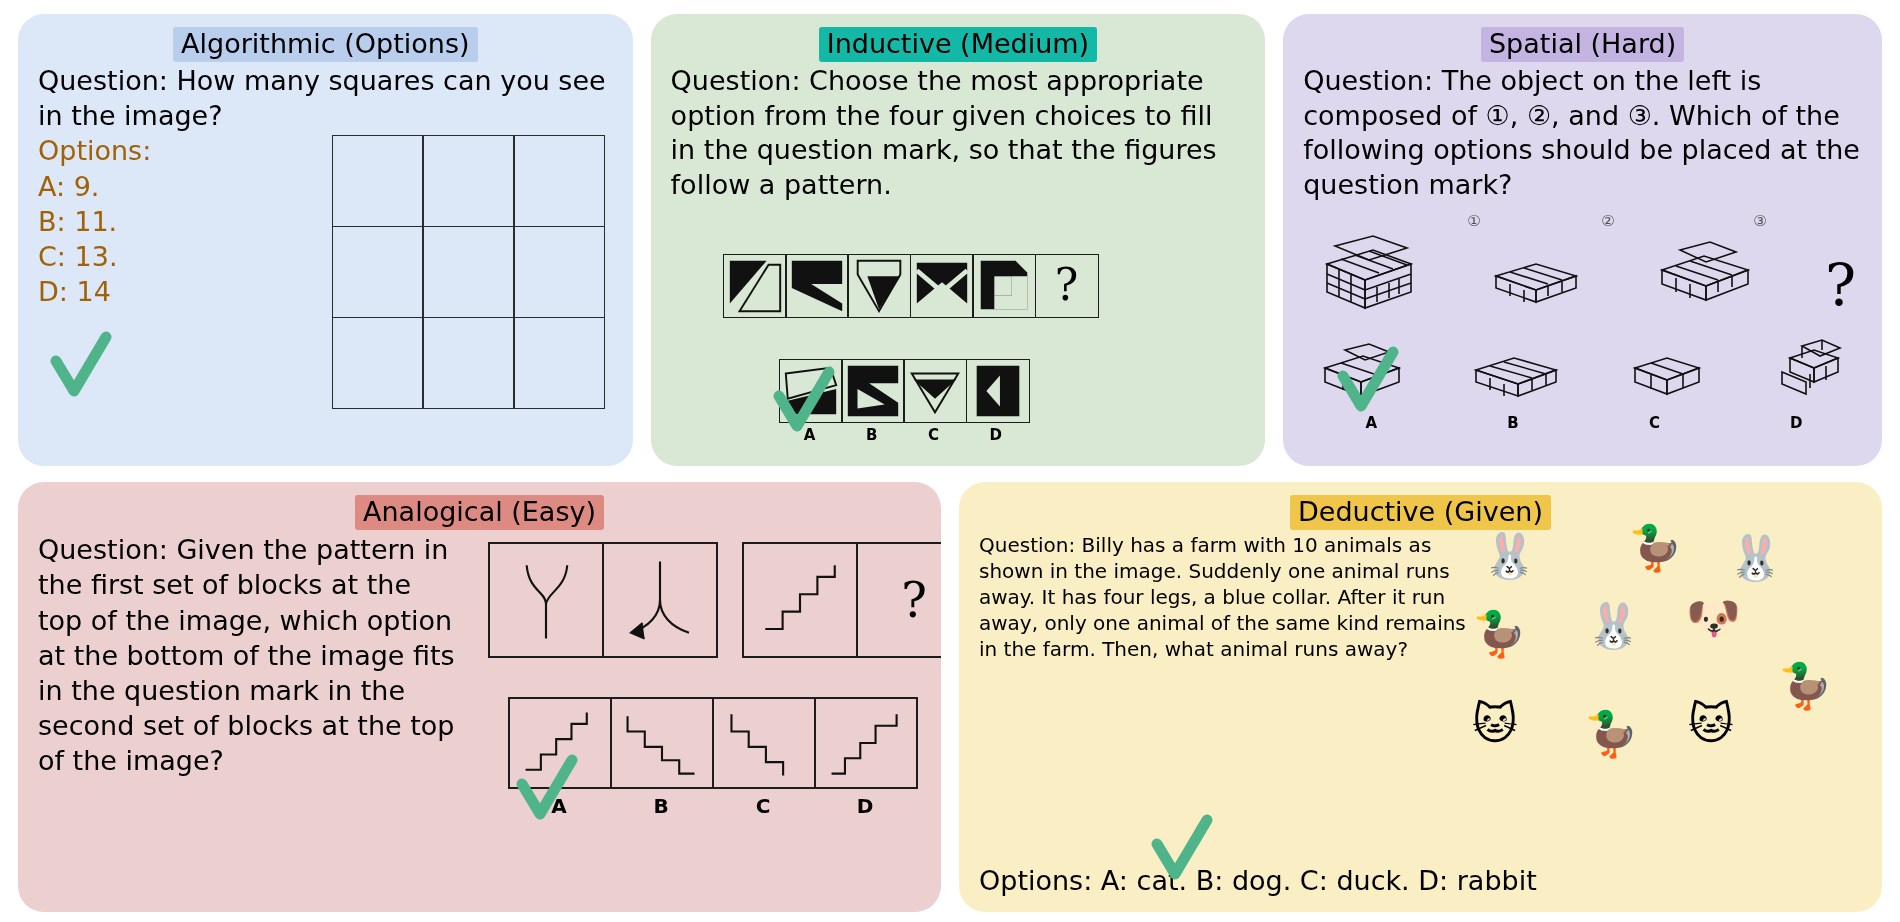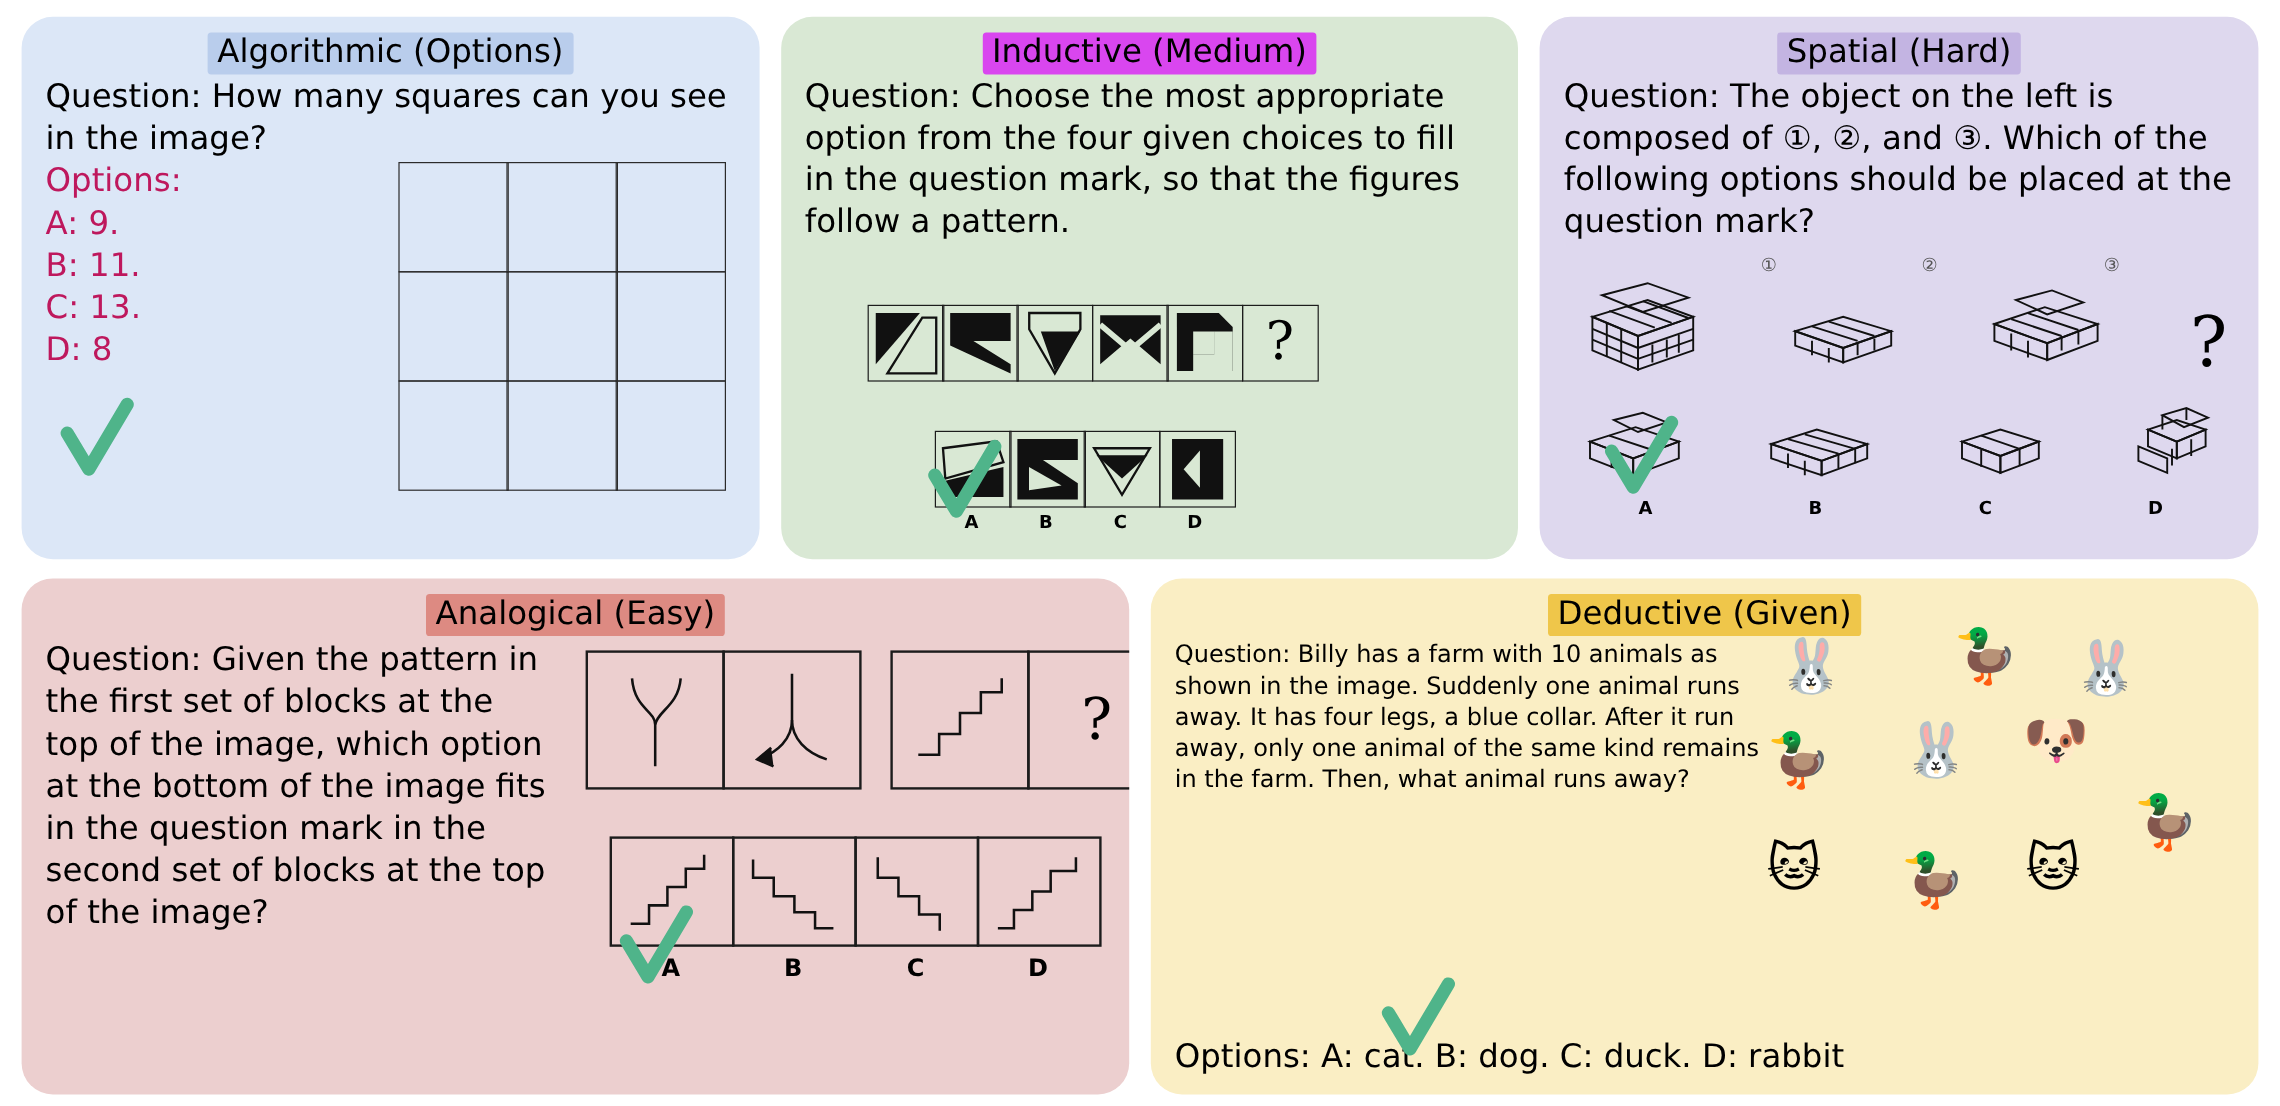--- a/index.html
+++ b/index.html
@@ -46,32 +46,32 @@
   }
   .qtext {
     font-size: 27px;
     line-height: 1.28;
     color: #000;
   }
   .qlabel { font-weight: normal; }
   .opts {
     font-size: 27px;
     line-height: 1.3;
-    color: #be185d;
+    color: #a16207;
   }
 
   
   .card-algorithmic { width: 620px; background: #dce7f7; }
   .card-inductive   { width: 620px; background: #d9e8d4; }
   .card-spatial     { width: 604px; background: #ded8ee; }
   .card-analogical  { width: 930px; background: #eccfcf; }
   .card-deductive   { width: 930px; background: #faeec4; }
 
   .hl-blue   { background: #b9cdec; }
-  .hl-green  { background: #d946ef; }
+  .hl-green  { background: #14b8a6; }
   .hl-purple { background: #c3b4e2; }
   .hl-red    { background: #dd8a82; }
   .hl-yellow { background: #efc64a; }
 
   
   .check {
     position: absolute;
     width: 64px;
     height: 74px;
     pointer-events: none;
@@ -261,21 +261,21 @@
         <span class="hl-blue">Algorithmic (Options)</span>
       </div>
       <div class="qtext">
         <span class="qlabel">Question</span><span>: How many squares can you see in the image?</span>
       </div>
       <div class="opts">
         <div><span>Options</span>:</div>
         <div>A: 9.</div>
         <div>B: 11.</div>
         <div>C: 13.</div>
-        <div>D: 8</div>
+        <div>D: 14</div>
       </div>
 
       <div class="grid3">
         <div></div>
           <div></div>
           <div></div>
         <div></div>
           <div></div>
           <div></div>
         <div></div>

